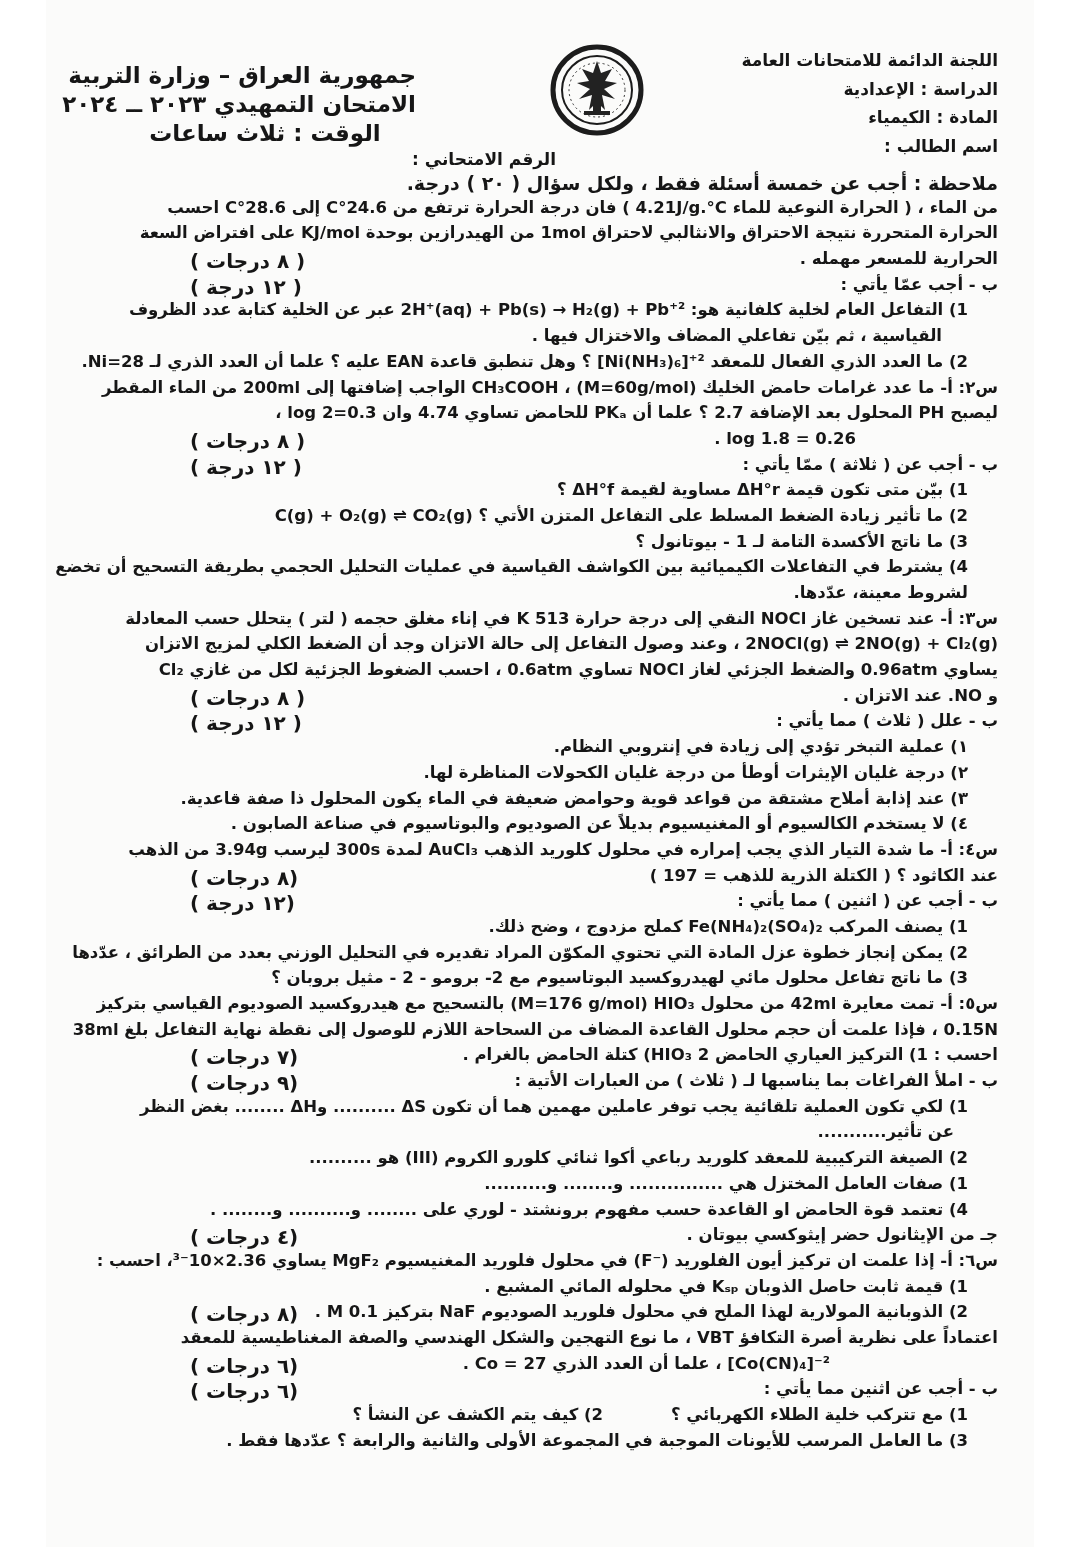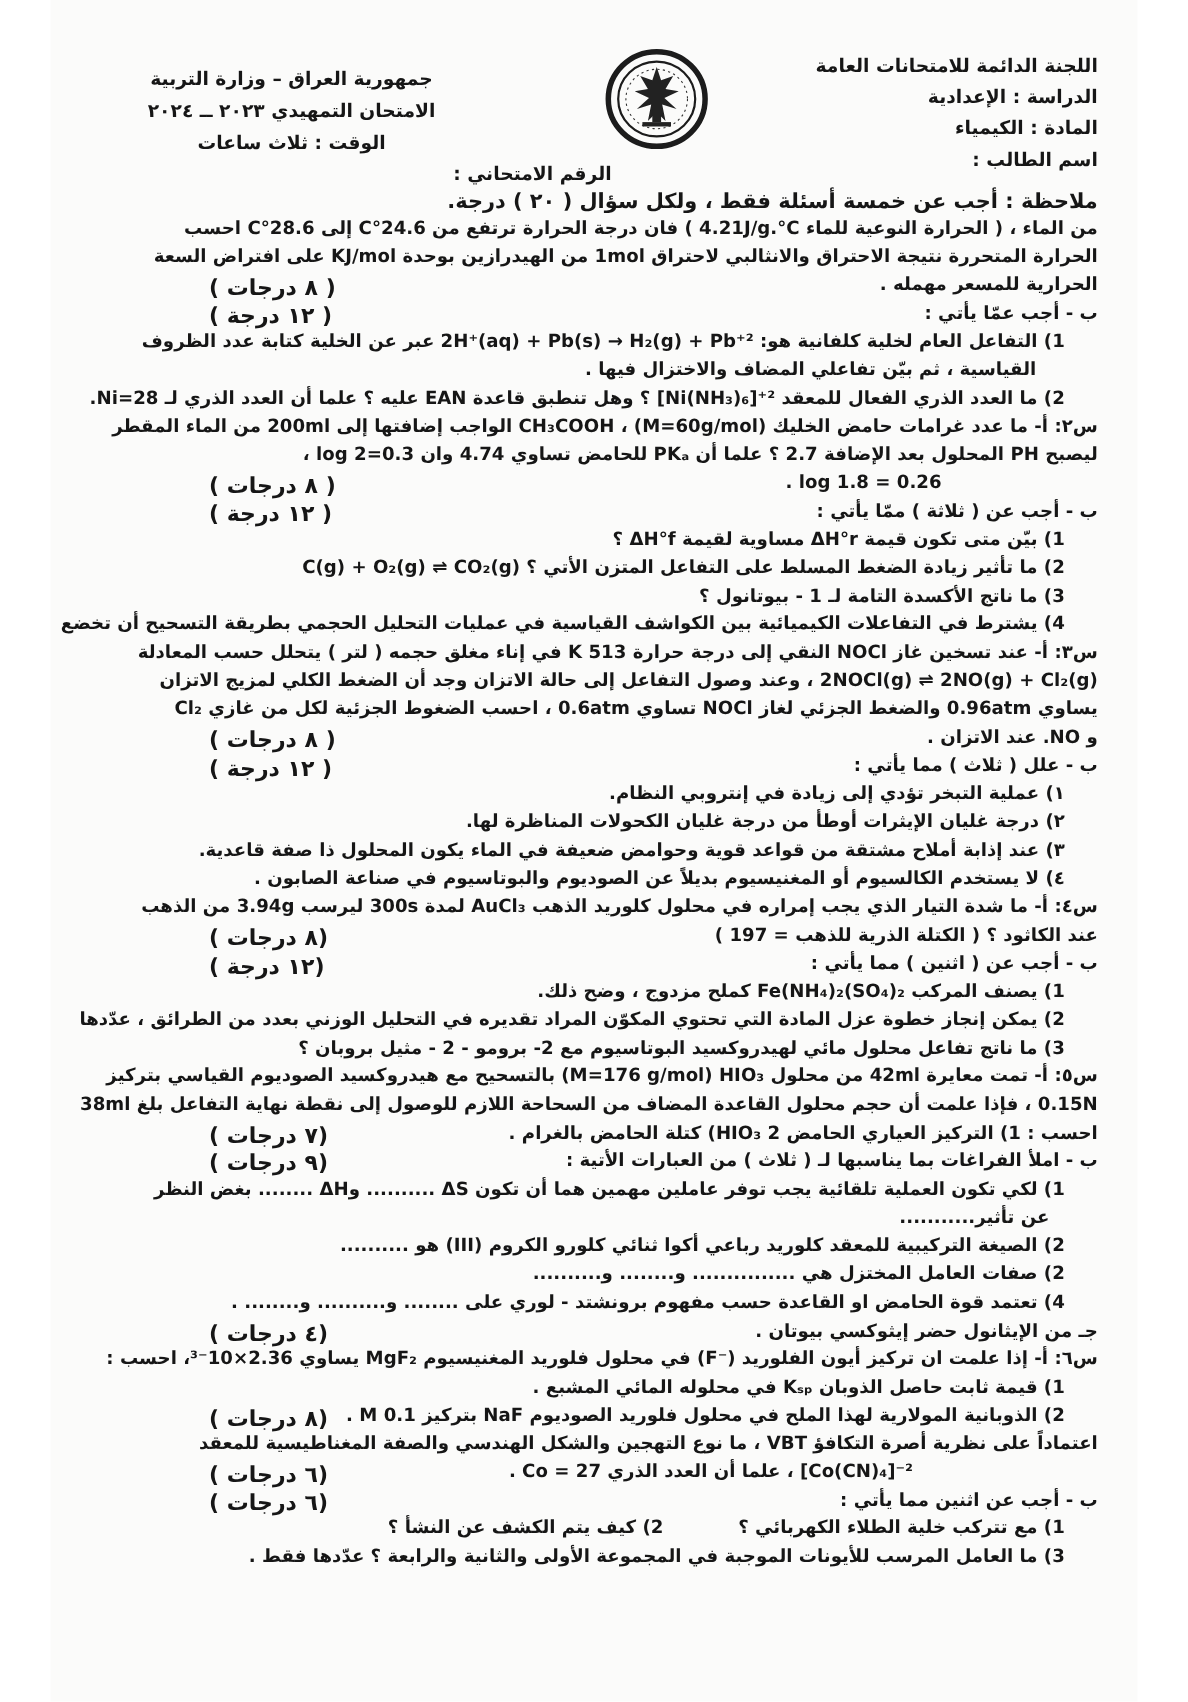--- a/index.html
+++ b/index.html
@@ -5,21 +5,21 @@
 <style>
   *{box-sizing:border-box;margin:0;padding:0}
   html,body{background:#ffffff}
   .page{
     position:relative;width:988px;height:1547px;margin:0 auto;
     background:var(--paper,#fbfbfa);color:var(--ink,#161616);
     font-family:"DejaVu Sans",sans-serif;font-weight:700;overflow:hidden;
   }
   .hdr-right{position:absolute;top:50px;right:36px;direction:rtl;text-align:right;font-size:17px}
   .hdr-right .line{height:28.5px}
-  .hdr-left{position:absolute;top:62px;left:68px;width:302px;direction:rtl;text-align:center;font-size:17px}
+  .hdr-left{position:absolute;top:62px;left:68px;width:302px;direction:rtl;text-align:center;font-size:23px}
   .hdr-left .line{height:29px}
   .exam-no{position:absolute;top:149px;left:366px;direction:rtl;font-size:17px}
   .emblem{position:absolute;top:44px;left:502px;width:98px;height:94px}
   .content{position:absolute;top:172px;right:36px;left:24px;direction:rtl;font-size:16.5px}
   .content .line{position:relative;height:25.69px;white-space:nowrap}
   .t{white-space:nowrap}
   .t2{white-space:nowrap;margin-right:68px}
   .score{position:absolute;left:120px;top:0;white-space:nowrap;font-size:20px;direction:ltr}
   .ind1{padding-right:30px}
   .ind15{padding-right:44px}
@@ -69,20 +69,21 @@
       <div class="line ind2"><span class="t">القياسية ، ثم بيّن تفاعلي المضاف والاختزال فيها .</span></div>
       <div class="line ind1"><span class="t">2) ما العدد الذري الفعال للمعقد ‎[Ni(NH₃)₆]⁺² ؟ وهل تنطبق قاعدة EAN عليه ؟ علما أن العدد الذري لـ Ni=28.</span></div>
       <div class="line "><span class="t">س٢: أ- ما عدد غرامات حامض الخليك CH₃COOH ، (M=60g/mol) الواجب إضافتها إلى 200ml من الماء المقطر</span></div>
       <div class="line "><span class="t">ليصبح PH المحلول بعد الإضافة 2.7 ؟ علما أن PKₐ للحامض تساوي 4.74 وان log 2=0.3 ،</span></div>
       <div class="line c-log"><span class="t">log 1.8 = 0.26 .</span><span class="score">( ٨ درجات )</span></div>
       <div class="line "><span class="t">ب - أجب عن ( ثلاثة ) ممّا يأتي :</span><span class="score">( ١٢ درجة )</span></div>
       <div class="line ind1"><span class="t">1) بيّن متى تكون قيمة ΔH°r مساوية لقيمة ΔH°f ؟</span></div>
       <div class="line ind1"><span class="t">2) ما تأثير زيادة الضغط المسلط على التفاعل المتزن الأتي ؟ ‎C(g) + O₂(g) ⇌ CO₂(g)</span></div>
       <div class="line ind1"><span class="t">3) ما ناتج الأكسدة التامة لـ 1 - بيوتانول ؟</span></div>
       <div class="line ind1"><span class="t">4) يشترط في التفاعلات الكيميائية بين الكواشف القياسية في عمليات التحليل الحجمي بطريقة التسحيح أن تخضع</span></div>
+      <div class="line ind1"><span class="t">لشروط معينة، عدّدها.</span></div>
       <div class="line "><span class="t">س٣: أ- عند تسخين غاز NOCl النقي إلى درجة حرارة 513 K في إناء مغلق حجمه ( لتر ) يتحلل حسب المعادلة</span></div>
       <div class="line "><span class="t">‎2NOCl(g) ⇌ 2NO(g) + Cl₂(g) ، وعند وصول التفاعل إلى حالة الاتزان وجد أن الضغط الكلي لمزيج الاتزان</span></div>
       <div class="line "><span class="t">يساوي 0.96atm والضغط الجزئي لغاز NOCl تساوي 0.6atm ، احسب الضغوط الجزئية لكل من غازي Cl₂</span></div>
       <div class="line "><span class="t">و NO. عند الاتزان .</span><span class="score">( ٨ درجات )</span></div>
       <div class="line "><span class="t">ب - علل ( ثلاث ) مما يأتي :</span><span class="score">( ١٢ درجة )</span></div>
       <div class="line ind1"><span class="t">١) عملية التبخر تؤدي إلى زيادة في إنتروبي النظام.</span></div>
       <div class="line ind1"><span class="t">٢) درجة غليان الإيثرات أوطأ من درجة غليان الكحولات المناظرة لها.</span></div>
       <div class="line ind1"><span class="t">٣) عند إذابة أملاح مشتقة من قواعد قوية وحوامض ضعيفة في الماء يكون المحلول ذا صفة قاعدية.</span></div>
       <div class="line ind1"><span class="t">٤) لا يستخدم الكالسيوم أو المغنيسيوم بديلاً عن الصوديوم والبوتاسيوم في صناعة الصابون .</span></div>
       <div class="line "><span class="t">س٤: أ- ما شدة التيار الذي يجب إمراره في محلول كلوريد الذهب AuCl₃ لمدة 300s ليرسب 3.94g من الذهب</span></div>
@@ -91,21 +92,21 @@
       <div class="line ind1"><span class="t">1) يصنف المركب ‎Fe(NH₄)₂(SO₄)₂ كملح مزدوج ، وضح ذلك.</span></div>
       <div class="line ind1"><span class="t">2) يمكن إنجاز خطوة عزل المادة التي تحتوي المكوّن المراد تقديره في التحليل الوزني بعدد من الطرائق ، عدّدها</span></div>
       <div class="line ind1"><span class="t">3) ما ناتج تفاعل محلول مائي لهيدروكسيد البوتاسيوم مع 2- برومو - 2 - مثيل بروبان ؟</span></div>
       <div class="line "><span class="t">س٥: أ- تمت معايرة 42ml من محلول ‎(M=176 g/mol) HIO₃ بالتسحيح مع هيدروكسيد الصوديوم القياسي بتركيز</span></div>
       <div class="line "><span class="t">0.15N ، فإذا علمت أن حجم محلول القاعدة المضاف من السحاحة اللازم للوصول إلى نقطة نهاية التفاعل بلغ 38ml</span></div>
       <div class="line "><span class="t">احسب : 1) التركيز العياري الحامض HIO₃ 2) كتلة الحامض بالغرام .</span><span class="score">( ٧ درجات)</span></div>
       <div class="line "><span class="t">ب - املأ الفراغات بما يناسبها لـ ( ثلاث ) من العبارات الأتية :</span><span class="score">( ٩ درجات)</span></div>
       <div class="line ind1"><span class="t">1) لكي تكون العملية تلقائية يجب توفر عاملين مهمين هما أن تكون ΔS .......... وΔH ........ بغض النظر</span></div>
       <div class="line ind15"><span class="t">عن تأثير...........</span></div>
       <div class="line ind1"><span class="t">2) الصيغة التركيبية للمعقد كلوريد رباعي أكوا ثنائي كلورو الكروم (III) هو ..........</span></div>
-      <div class="line ind1"><span class="t">2) صفات العامل المختزل هي ............... و........ و..........</span></div>
+      <div class="line ind1"><span class="t">1) صفات العامل المختزل هي ............... و........ و..........</span></div>
       <div class="line ind1"><span class="t">4) تعتمد قوة الحامض او القاعدة حسب مفهوم برونشتد - لوري على ........ و.......... و........ .</span></div>
       <div class="line "><span class="t">جـ من الإيثانول حضر إيثوكسي بيوتان .</span><span class="score">( ٤ درجات)</span></div>
       <div class="line "><span class="t">س٦: أ- إذا علمت ان تركيز أيون الفلوريد ‎(F⁻) في محلول فلوريد المغنيسيوم MgF₂ يساوي 2.36×10⁻³، احسب :</span></div>
       <div class="line ind1"><span class="t">1) قيمة ثابت حاصل الذوبان Kₛₚ في محلوله المائي المشبع .</span></div>
       <div class="line ind1"><span class="t">2) الذوبانية المولارية لهذا الملح في محلول فلوريد الصوديوم NaF بتركيز 0.1 M .</span><span class="score">( ٨ درجات)</span></div>
       <div class="line "><span class="t">اعتماداً على نظرية أصرة التكافؤ VBT ، ما نوع التهجين والشكل الهندسي والصفة المغناطيسية للمعقد</span></div>
       <div class="line c-cocn"><span class="t">‎[Co(CN)₄]⁻² ، علما أن العدد الذري Co = 27 .</span><span class="score">( ٦ درجات)</span></div>
       <div class="line "><span class="t">ب - أجب عن اثنين مما يأتي :</span><span class="score">( ٦ درجات)</span></div>
       <div class="line ind1"><span class="t">1) مع تتركب خلية الطلاء الكهربائي ؟</span><span class="t2">2) كيف يتم الكشف عن النشأ ؟</span></div>
       <div class="line ind1"><span class="t">3) ما العامل المرسب للأيونات الموجبة في المجموعة الأولى والثانية والرابعة ؟ عدّدها فقط .</span></div>

